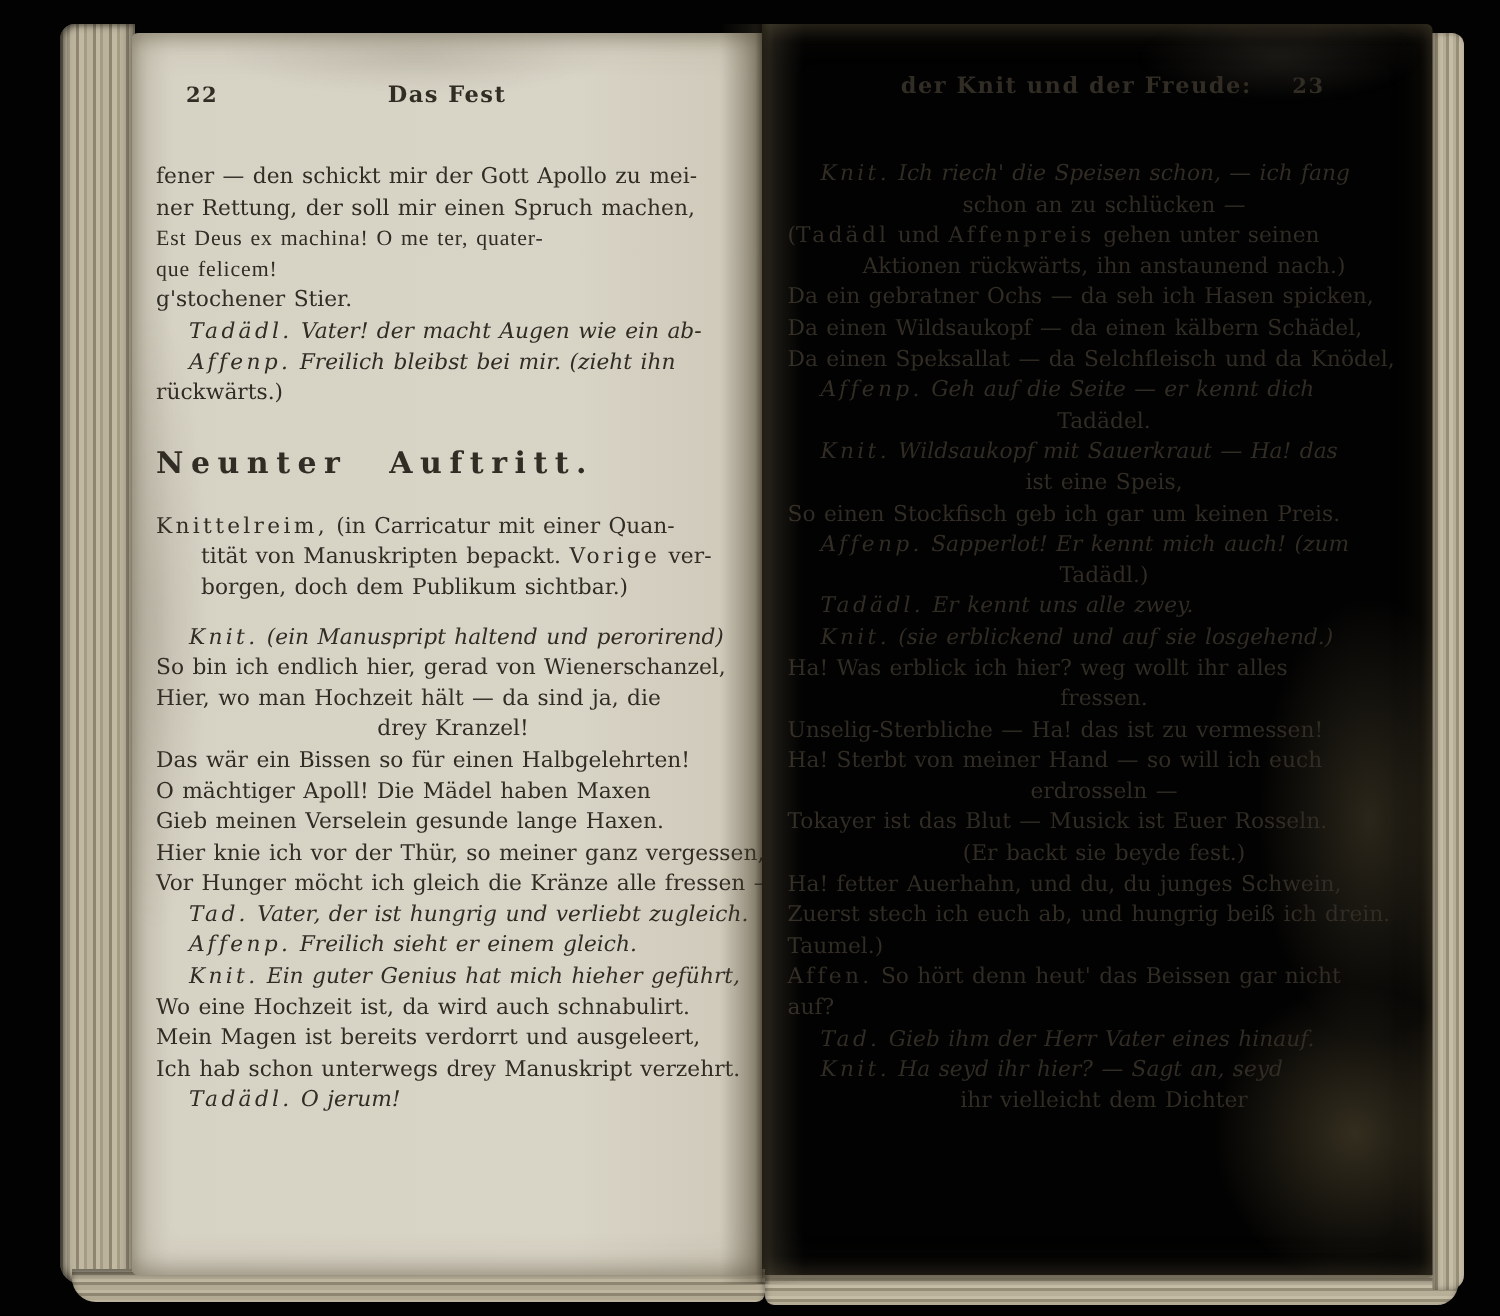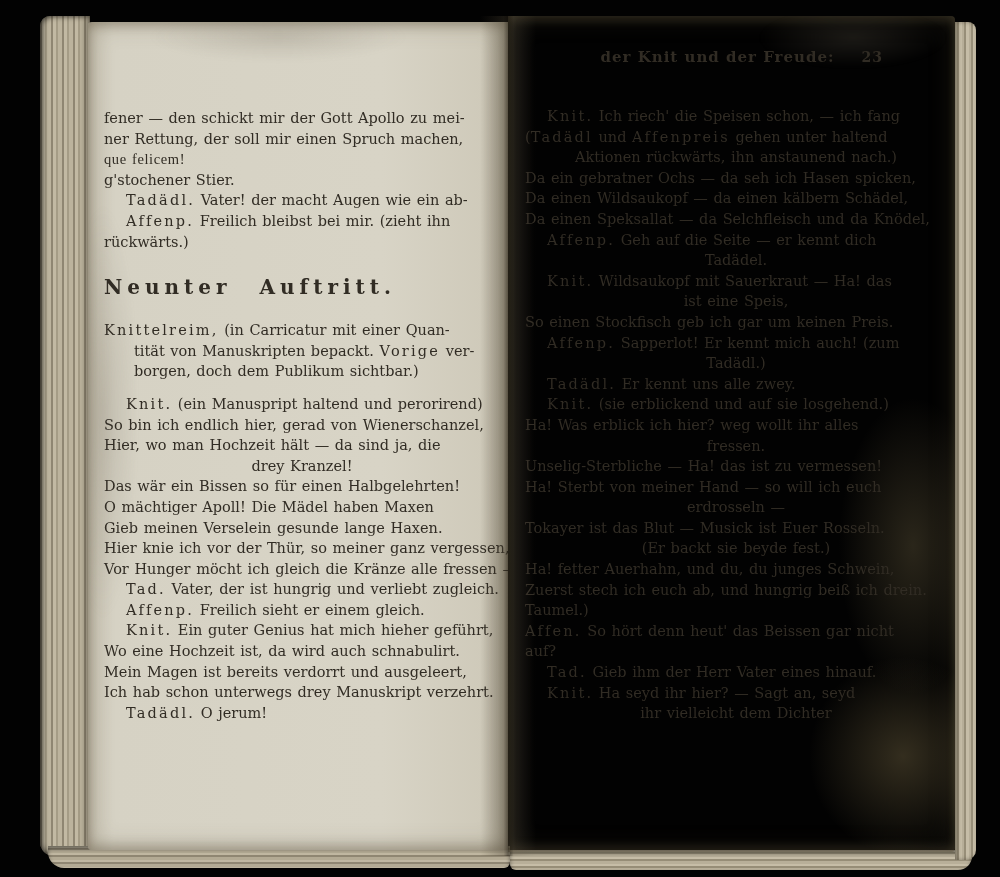--- a/index.html
+++ b/index.html
@@ -46,21 +46,21 @@
   .page-right .pagenum{justify-self:end;margin-right:72px;}
   .runtitle{grid-column:2;}
   .page-right .runtitle{transform:translateX(-14px);}
   .hspacer{display:inline-block;}
 
   .pagetext{position:absolute;font-size:14.5px;word-spacing:1px;}
   .page-left .pagetext{left:16px;top:86px;width:396px;}
   .page-right .pagetext{left:17px;top:90px;width:422px;}
 
   .line{line-height:20.6px;min-height:20.6px;white-space:nowrap;}
-  .line.indent{padding-left:22px;}
+  .line.indent{padding-left:22px;font-style:italic;}
   .line.center{text-align:center;white-space:normal;}
   .line.sd-cont{padding-left:30px;}
   .line.gap{min-height:12px;height:12px;}
   .line.heading{text-align:left;font-size:20px;font-weight:bold;letter-spacing:5px;word-spacing:16px;
     margin:22px 0 20px 0;line-height:26px;}
   .spk{letter-spacing:2.2px;}
   .lat{font-family:"Liberation Serif", serif;letter-spacing:.6px;}
 </style>
 </head>
 <body>
@@ -69,23 +69,29 @@
   <div class="book">
 
     <div class="edge edge-left"></div>
     <div class="edge edge-bottom-l"></div>
     <div class="edge edge-bottom-r"></div>
     <div class="edge edge-right"></div>
 
     <div class="page page-left">
       <div class="stain st5"></div>
       <div class="stain st4"></div>
+      <div class="header">
+        <span class="pagenum">22</span>
+        <span class="runtitle">Das Fest</span>
+        <span class="hspacer"></span>
+      </div>
       <div class="pagetext">
           <div class="line normal"><span>fener — den schickt mir der Gott Apollo zu mei-</span></div>
           <div class="line normal"><span>ner Rettung, der soll mir einen Spruch machen,</span></div>
+          <div class="line normal"><span class="lat">Est Deus ex machina!  O me ter, quater-</span></div>
           <div class="line normal"><span class="lat">que felicem!</span></div>
           <div class="line normal"><span>g'stochener Stier.</span></div>
           <div class="line indent"><span class="spk">Tadädl.</span><span> Vater! der macht Augen wie ein ab-</span></div>
           <div class="line indent"><span class="spk">Affenp.</span><span> Freilich bleibst bei mir. (zieht ihn</span></div>
           <div class="line normal"><span>rückwärts.)</span></div>
           <div class="line heading"><span>Neunter Auftritt.</span></div>
           <div class="line normal"><span class="spk">Knittelreim,</span><span> (in Carricatur mit einer Quan-</span></div>
           <div class="line sd-cont"><span>tität von Manuskripten bepackt. </span><span class="spk">Vorige</span><span> ver-</span></div>
           <div class="line sd-cont"><span>borgen, doch dem Publikum sichtbar.)</span></div>
           <div class="line gap"></div>
@@ -112,21 +118,22 @@
       <div class="stain st1"></div>
       <div class="stain st2"></div>
       <div class="stain st3"></div>
       <div class="header">
         <span class="hspacer"></span>
         <span class="runtitle">der Knit und der Freude:</span>
         <span class="pagenum">23</span>
       </div>
       <div class="pagetext">
           <div class="line indent"><span class="spk">Knit.</span><span> Ich riech' die Speisen schon, — ich fang</span></div>
-          <div class="line normal"><span>(</span><span class="spk">Tadädl</span><span> und </span><span class="spk">Affenpreis</span><span> gehen unter haltend</span></div>
+          <div class="line center"><span>schon an zu schlücken —</span></div>
+          <div class="line normal"><span>(</span><span class="spk">Tadädl</span><span> und </span><span class="spk">Affenpreis</span><span> gehen unter seinen</span></div>
           <div class="line center"><span>Aktionen rückwärts, ihn anstaunend nach.)</span></div>
           <div class="line normal"><span>Da ein gebratner Ochs — da seh ich Hasen spicken,</span></div>
           <div class="line normal"><span>Da einen Wildsaukopf — da einen kälbern Schädel,</span></div>
           <div class="line normal"><span>Da einen Speksallat — da Selchfleisch und da Knödel,</span></div>
           <div class="line indent"><span class="spk">Affenp.</span><span> Geh auf die Seite — er kennt dich</span></div>
           <div class="line center"><span>Tadädel.</span></div>
           <div class="line indent"><span class="spk">Knit.</span><span> Wildsaukopf mit Sauerkraut — Ha! das</span></div>
           <div class="line center"><span>ist eine Speis,</span></div>
           <div class="line normal"><span>So einen Stockfisch geb ich gar um keinen Preis.</span></div>
           <div class="line indent"><span class="spk">Affenp.</span><span> Sapperlot! Er kennt mich auch! (zum</span></div>

